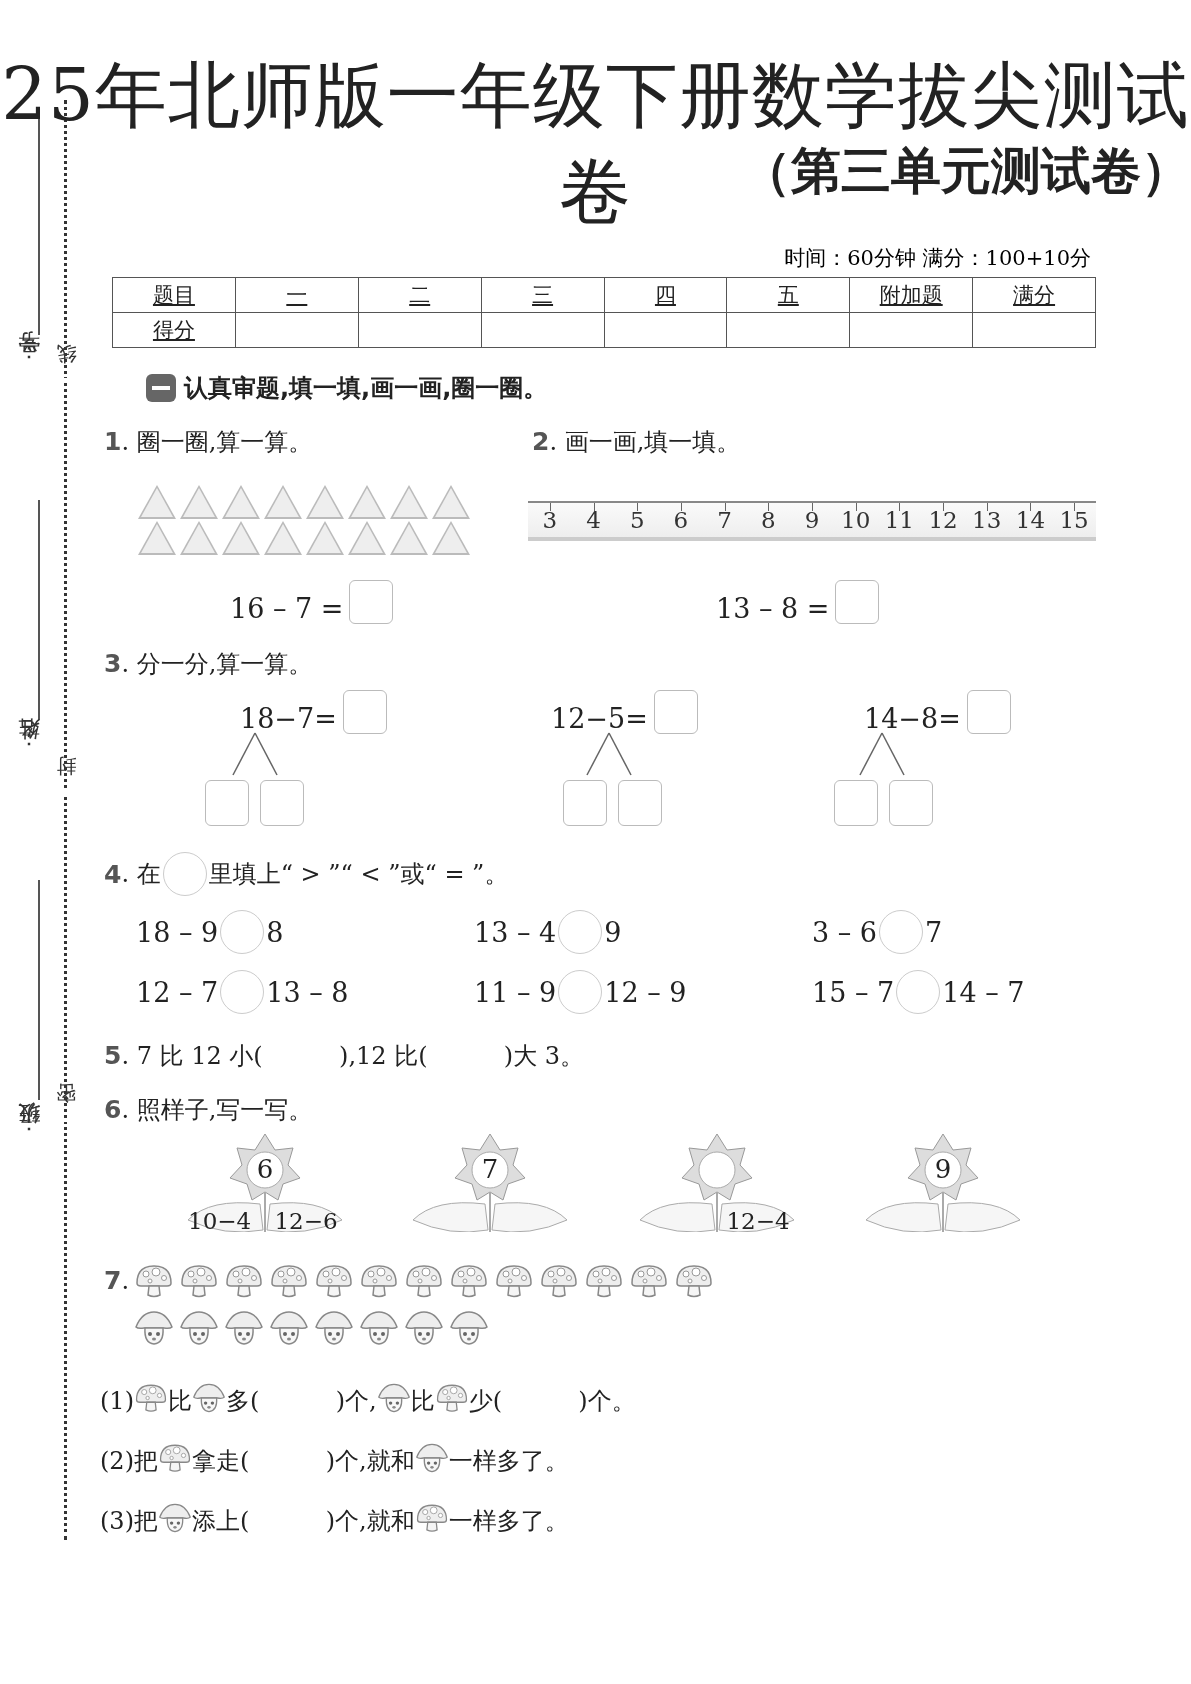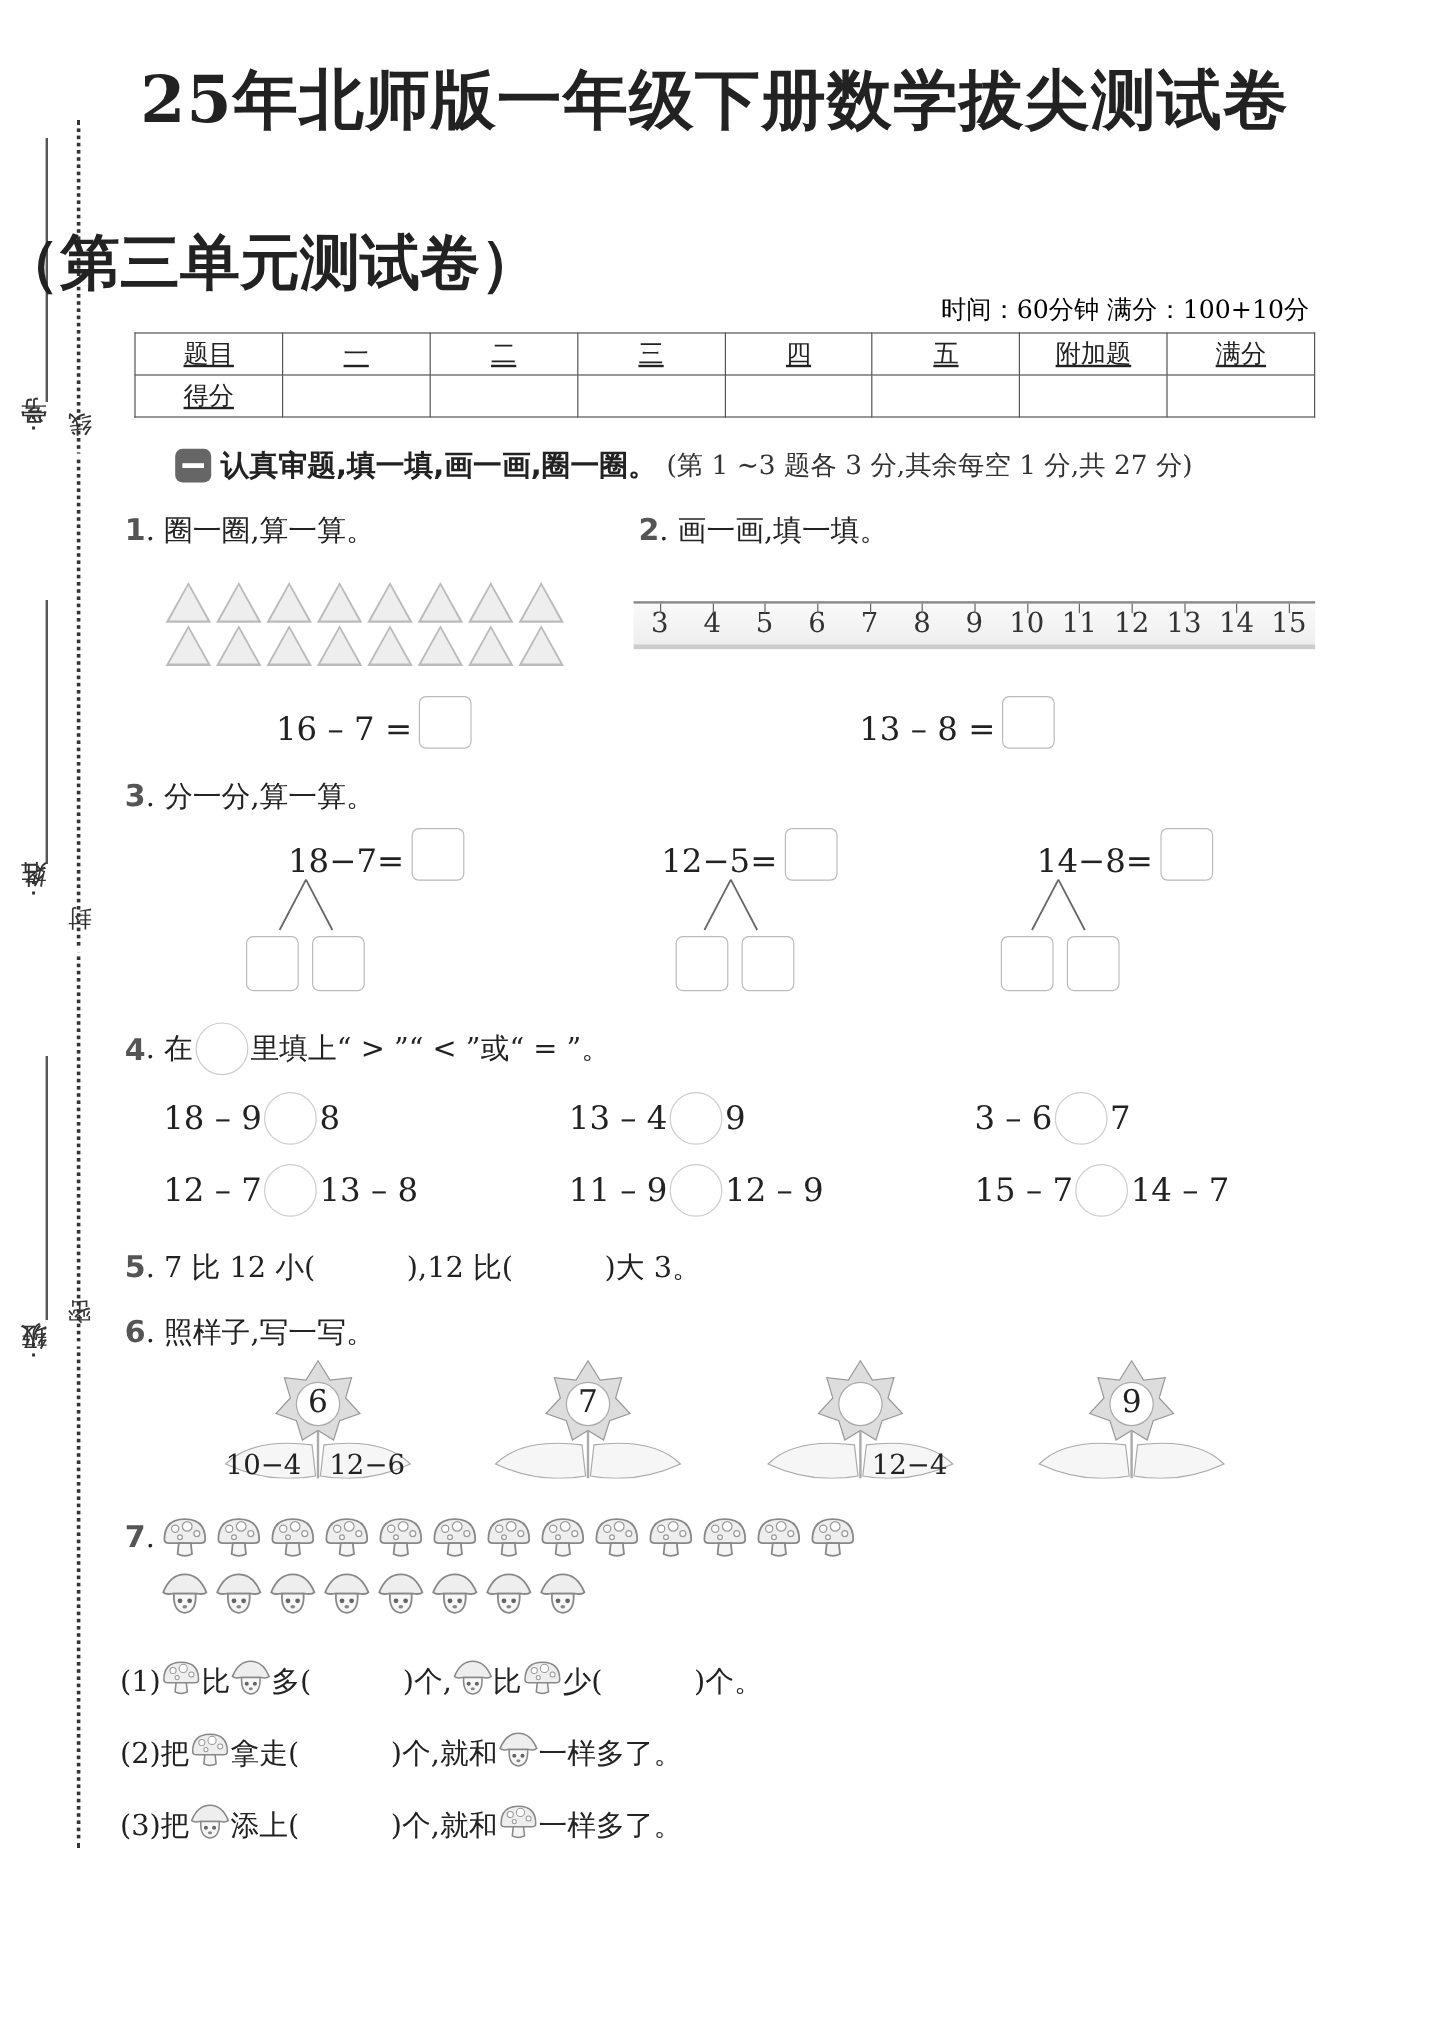--- a/index.html
+++ b/index.html
@@ -7,24 +7,24 @@
          font-family:"DejaVu Serif","Liberation Serif",serif; color:#222; }
   .abs { position:absolute; }
   
   .dotline { position:absolute; left:64px; top:100px; height:1440px; border-left:3px dotted #333; }
   .vline { position:absolute; left:38px; width:2px; background:#555; }
   .vtext { position:absolute; writing-mode:vertical-rl; transform:rotate(180deg);
            font-family:"DejaVu Sans","Liberation Sans",sans-serif; font-size:22px; color:#333; }
   .sealchar { position:absolute; left:52px; font-size:20px; background:#fff; padding:2px 0;
               writing-mode:vertical-rl; transform:rotate(180deg); color:#333;
               font-family:"DejaVu Sans","Liberation Sans",sans-serif; }
-  .title1 { left:0; width:1191px; top:48px; text-align:center; font-size:54px; font-weight:bold;
+  .title1 { left:0; width:1191px; top:48px; text-align:center; font-size:72px; font-weight:normal;
             font-family:"DejaVu Serif",serif; letter-spacing:1px; color:#222; }
-  .title2 { left:0; width:1191px; top:138px; text-align:left; font-size:50px; font-weight:bold;
-            font-family:"DejaVu Serif",serif; color:#222;margin-top:48px; }
+  .title2 { left:0; width:1191px; top:138px; text-align:right; font-size:50px; font-weight:bold;
+            font-family:"DejaVu Serif",serif; color:#222; }
   .meta { right:100px; top:244px; font-size:21px; color:#000000; }
   table.score { position:absolute; left:112px; top:277px; width:984px; border-collapse:collapse;
                 font-family:"DejaVu Sans","Liberation Sans",sans-serif; font-size:21px;text-decoration:underline; }
   table.score td { border:1.5px solid #555; height:32px; text-align:center; width:12.5%; }
   .sec { left:98px; top:372px; font-size:24px; display:flex; align-items:center; gap:8px;padding-left:48px; }
   .sec-badge { width:30px; height:28px; border-radius:6px; background:#666; position:relative; }
   .sec-badge::after { content:""; position:absolute; left:6px; right:6px; top:12px; height:4px; background:#fff; }
   .sec-title { font-weight:bold; font-family:"DejaVu Sans",sans-serif; font-size:24px; }
   .sec-note { font-size:22px; color:#333; }
   .q { font-size:24px; display:flex; align-items:baseline; }
@@ -84,21 +84,20 @@
     <td></td>
     <td></td>
     <td></td>
   </tr>
 </tbody>
   </table>
 
 <div class="abs sec">
   <span class="sec-badge"></span>
   <span class="sec-title">认真审题,填一填,画一画,圈一圈。</span>
-  <span class="sec-note">(第 1 ~3 题各 3 分,其余每空 1 分,共 27 分)</span>
 </div>
 
 <div class="abs q" style="left:104px;top:426px;">
   <span class="qnum">1</span>
   <span>. 圈一圈,算一算。</span>
 </div>
 <div class="abs tri-grid" id="triGrid">
     <div class="tri"></div>
     <div class="tri"></div>
     <div class="tri"></div>

